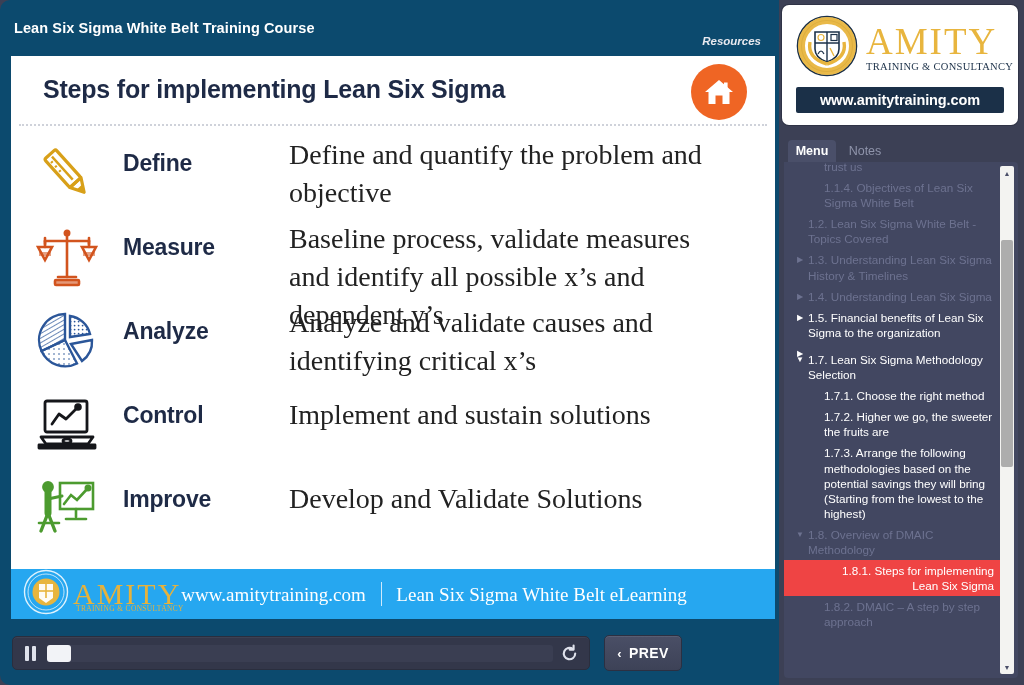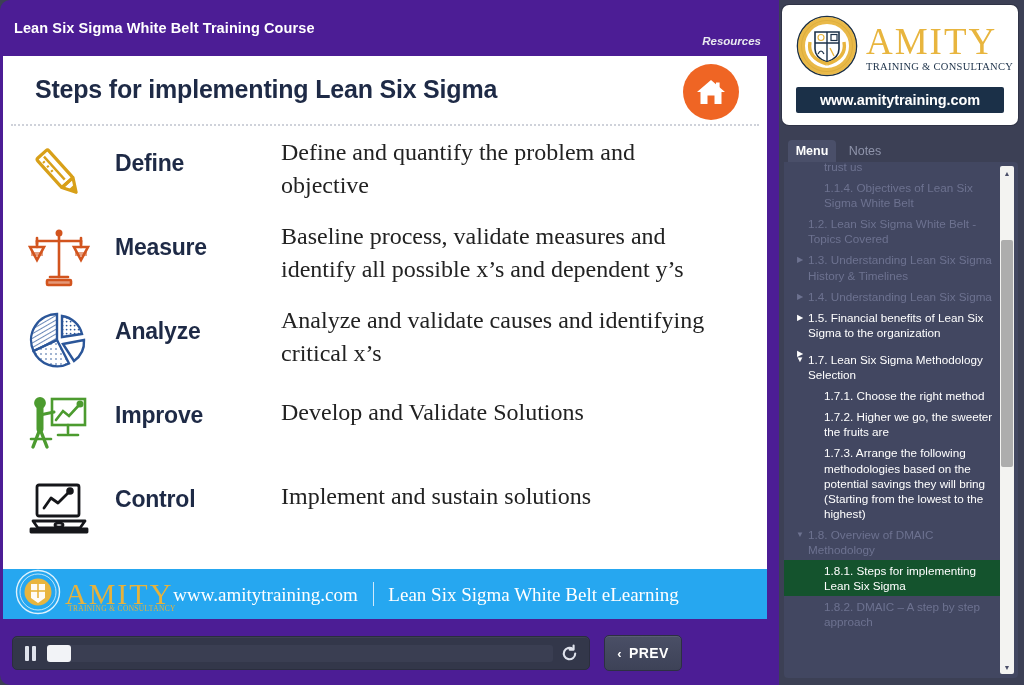--- a/index.html
+++ b/index.html
@@ -7,41 +7,41 @@
     width:1024px;height:685px;overflow:hidden;
     background:#3c4055;
     font-family:"Liberation Sans", sans-serif;
     -webkit-font-smoothing:antialiased;
   }
   .app{position:relative;width:1024px;height:685px;background:#3c4055;}
 
   
   .player{
     position:absolute;left:0;top:0;width:779px;height:685px;
-    background:#4c1d95;
+    background:#0c4a6e;
     border-radius:10px 0 0 10px;
   }
   .player-topbar{
     position:absolute;left:0;top:0;width:779px;height:56px;
   }
   .course-title{
     position:absolute;left:14px;top:20px;
     font-size:14.5px;font-weight:bold;color:#ffffff;
     letter-spacing:.1px;white-space:nowrap;
   }
   .resources-link{
     position:absolute;right:18px;top:35px;
     font-size:11.5px;font-weight:bold;color:#e8e9ef;
     cursor:pointer;
     font-style:italic;
   }
 
   
   .stage{
-    position:absolute;left:3px;top:56px;width:764px;height:563px;
+    position:absolute;left:11px;top:56px;width:764px;height:563px;
     background:#ffffff;overflow:hidden;
   }
   .slide-header{
     position:relative;height:70px;background:#ffffff;
   }
   .slide-title{
     position:absolute;left:32px;top:19px;
     font-size:25px;font-weight:bold;color:#1e2a46;
     letter-spacing:-.2px;
   }
@@ -66,21 +66,21 @@
     width:112px;min-width:112px;height:84px;
     display:flex;align-items:center;justify-content:center;
   }
   .step-name{
     width:166px;min-width:166px;
     font-size:23px;font-weight:bold;color:#1e2a46;
     padding-top:18px;letter-spacing:-.2px;
   }
   .step-desc{
     flex:1;padding-right:36px;padding-top:12px;
-    font-size:24px;color:#222222;line-height:1.36;
+    font-size:28px;color:#222222;line-height:1.36;
     font-family:"Liberation Serif", serif;
   }
   .step-desc.two-line{padding-top:4px;}
 
   
   .slide-banner{
     position:absolute;left:0;bottom:0;width:764px;height:50px;
     background:#26a7f0;display:flex;align-items:center;
   }
   .banner-seal{margin-left:12px;}
@@ -208,21 +208,21 @@
     font-size:11.7px;font-weight:normal;line-height:1.29;
     cursor:pointer;
   }
   .mi .arrow{
     width:12px;min-width:12px;text-align:center;font-size:8px;
     padding-top:3px;color:inherit;
   }
   .mi .txt{flex:1;}
   .mi.done{color:#6d7290;}
   .mi.todo{color:#ffffff;}
-  .mi.current{background:#14532d;color:#ffffff;}
+  .mi.current{background:#ef4444;color:#ffffff;text-align:right;}
   .mi.lvl2{padding-left:24px;}
   .mi.lvl3{padding-left:40px;}
   .mi.lvl2 .arrow{position:absolute;left:10px;top:3px;}
 
   .scroll-track{
     position:absolute;right:4px;top:4px;width:14px;height:508px;
     background:#f3f3f1;border-radius:2px;
   }
   .scroll-up,.scroll-down{
     position:absolute;left:0;width:14px;height:14px;
@@ -325,55 +325,55 @@
               <path d="M33 25 L33 4 A24 24 0 0 1 53 22 Z" fill="url(#dotsA)" stroke="#2b5699" stroke-width="2.4"></path>
               <path d="M34 32 L55 28 A24 24 0 0 1 45 49 Z" fill="none" stroke="#2b5699" stroke-width="2.4"></path>
             </svg>
           </div>
           <div class="step-name">Analyze</div>
           <div class="step-desc two-line">Analyze and validate causes and identifying critical x’s</div>
         </div>
 
         <div class="step-row">
           <div class="step-icon">
+            <svg width="62" height="58" viewBox="0 0 62 58" aria-hidden="true">
+              <g stroke="#15161a" stroke-width="2.8" fill="none" stroke-linejoin="round" stroke-linecap="round">
+                <rect x="9" y="4" width="42" height="31" rx="2"></rect>
+                <polyline points="16,27 23,17 30,22 42,10"></polyline>
+                <circle cx="42" cy="10" r="2.4" fill="#15161a"></circle>
+                <path d="M5 40 L57 40 L52 47 L10 47 Z"></path>
+                <ellipse cx="31" cy="44" rx="4" ry="2.2"></ellipse>
+                <path d="M3 48 L59 48 L59 51 L3 51 Z"></path>
+              </g>
+            </svg>
+          </div>
+          <div class="step-name">Control</div>
+          <div class="step-desc">Implement and sustain solutions</div>
+        </div>
+
+        <div class="step-row">
+          <div class="step-icon">
             <svg width="62" height="62" viewBox="0 0 62 62" aria-hidden="true">
               <g stroke="#4c9b2f" stroke-width="2.6" fill="none" stroke-linecap="round">
                 <rect x="24" y="4" width="33" height="26"></rect>
                 <polyline points="28,25 35,16 41,21 52,9"></polyline>
                 <circle cx="52" cy="9" r="2.2" fill="#4c9b2f"></circle>
                 <line x1="40" y1="30" x2="40" y2="38"></line>
                 <line x1="30" y1="40" x2="50" y2="40"></line>
                 <circle cx="12" cy="8" r="4.6" fill="#4c9b2f"></circle>
                 <path d="M12 13 L12 34" stroke-width="7"></path>
                 <path d="M12 20 L26 17" stroke-width="3"></path>
                 <path d="M12 34 L5 52" stroke-width="3.4"></path>
                 <path d="M12 34 L19 52" stroke-width="3.4"></path>
                 <path d="M3 44 L23 44" stroke-width="2.6"></path>
               </g>
             </svg>
           </div>
           <div class="step-name">Improve</div>
           <div class="step-desc">Develop and Validate Solutions</div>
-        </div>
-
-        <div class="step-row">
-          <div class="step-icon">
-            <svg width="62" height="58" viewBox="0 0 62 58" aria-hidden="true">
-              <g stroke="#15161a" stroke-width="2.8" fill="none" stroke-linejoin="round" stroke-linecap="round">
-                <rect x="9" y="4" width="42" height="31" rx="2"></rect>
-                <polyline points="16,27 23,17 30,22 42,10"></polyline>
-                <circle cx="42" cy="10" r="2.4" fill="#15161a"></circle>
-                <path d="M5 40 L57 40 L52 47 L10 47 Z"></path>
-                <ellipse cx="31" cy="44" rx="4" ry="2.2"></ellipse>
-                <path d="M3 48 L59 48 L59 51 L3 51 Z"></path>
-              </g>
-            </svg>
-          </div>
-          <div class="step-name">Control</div>
-          <div class="step-desc">Implement and sustain solutions</div>
         </div>
 
       </div>
 
       <div class="slide-banner">
         <div class="banner-seal">
           <svg width="46" height="46" viewBox="0 0 46 46" aria-hidden="true">
             <circle cx="23" cy="23" r="21.5" fill="none" stroke="#ffffff" stroke-width="1.4" opacity=".85"></circle>
             <circle cx="23" cy="23" r="18" fill="none" stroke="#ffffff" stroke-width="1" opacity=".7"></circle>
             <circle cx="23" cy="23" r="13.5" fill="#e8b53e"></circle>

